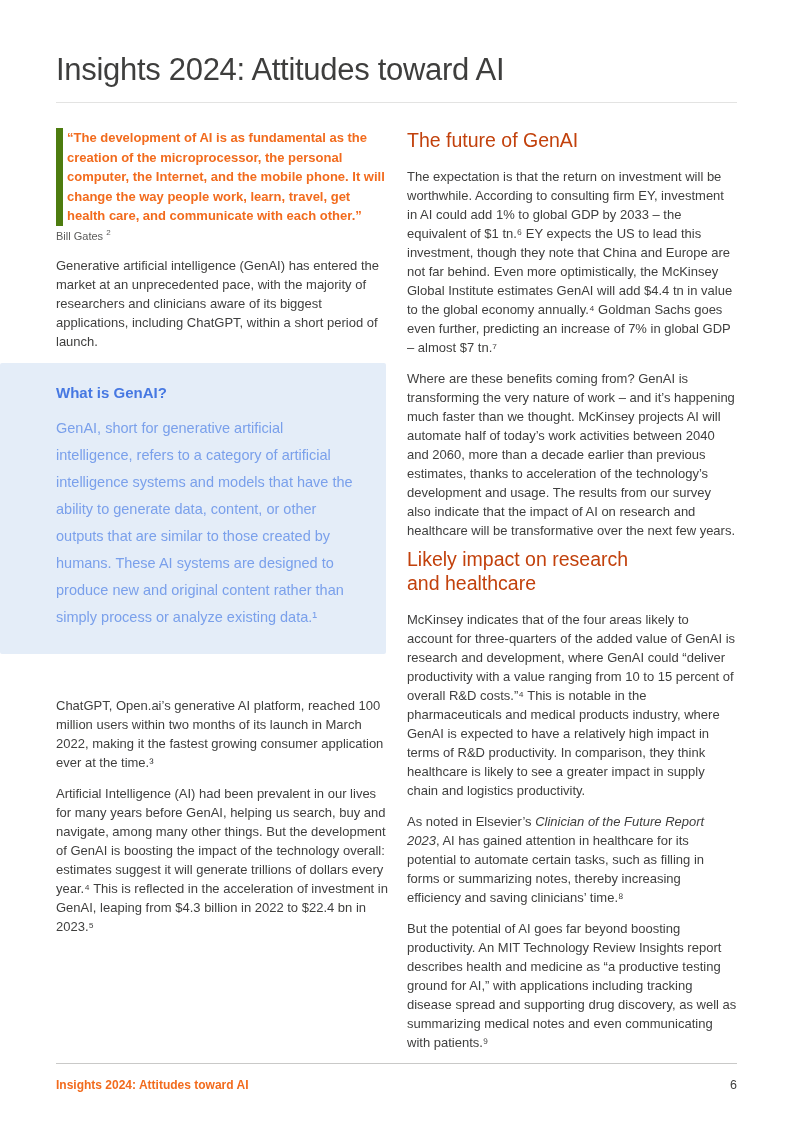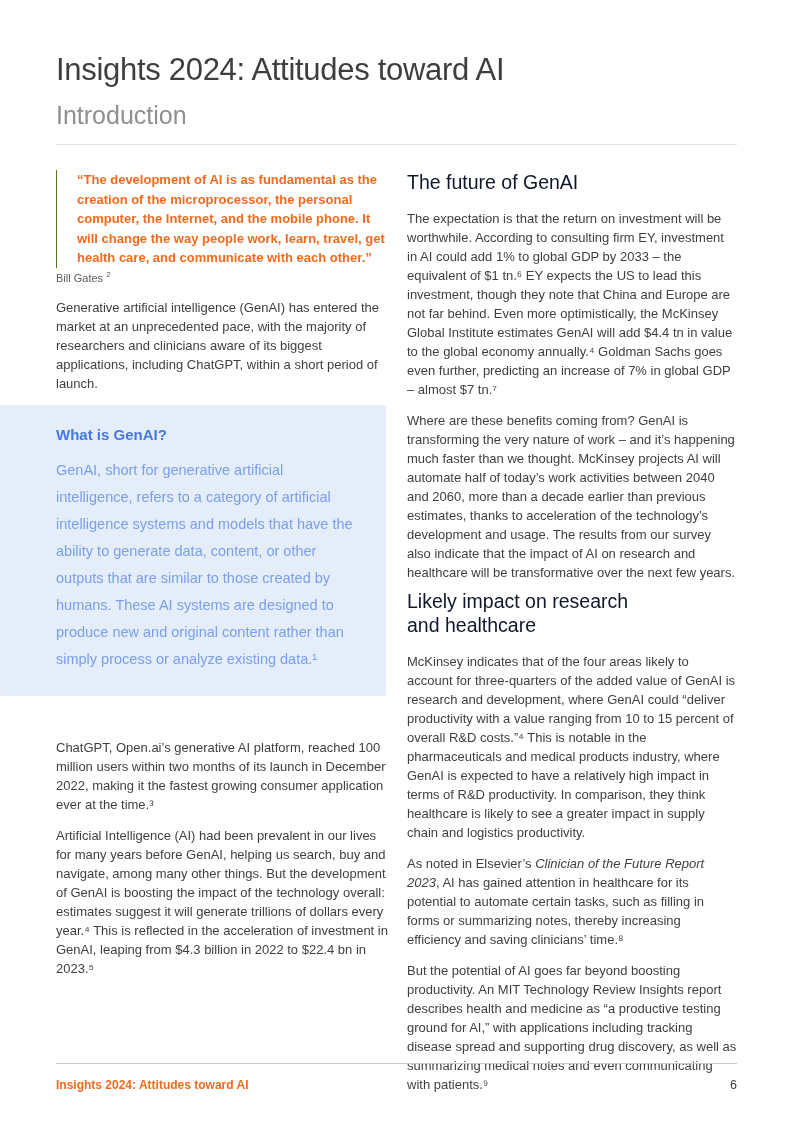--- a/index.html
+++ b/index.html
@@ -48,22 +48,22 @@
 
   .body-text {
     font-size: 13px;
     line-height: 19px;
     color: #3F3F3E;
   }
   .col-left p.body-text, .col-right p.body-text { margin-top: 12px; }
 
   
   .quote-block {
-    border-left: 1px solid #4d7c0f;
-    padding-left: 20px;
+    border-left: 7px solid #4d7c0f;
+    padding-left: 4px;
   }
   .quote-text {
     font-size: 13px;
     font-weight: bold;
     line-height: 19.5px;
     color: #F26B1D;
   }
   .quote-attribution {
     margin-top: 2px;
     text-align: left;
@@ -94,21 +94,21 @@
     color: #7AA0EB;
   }
 
   .after-callout { margin-top: 42px !important; }
 
   
   .section-heading {
     font-size: 19.5px;
     font-weight: 400;
     line-height: 24px;
-    color: #0f172a;
+    color: #c2410c;
     white-space: pre-line;
   }
   .section-heading.second { margin-top: 7px; }
   .heading-para { margin-top: 15px !important; }
   .italic { font-style: italic; }
 
   
   .footer {
     position: absolute;
     left: 56px;
@@ -132,21 +132,20 @@
   }
 </style>
 </head>
 <body>
 
 <div class="page">
   <div class="content">
 
     <div class="header">
       <div class="doc-title">Insights 2024: Attitudes toward AI</div>
-      <div class="doc-subtitle">Introduction</div>
       <hr class="header-rule">
     </div>
 
     <div class="columns">
 
       <div class="col-left">
 
         <div class="quote-block">
           <div class="quote-text">“The development of AI is as fundamental as the creation of the microprocessor, the personal computer, the Internet, and the mobile phone. It will change the way people work, learn, travel, get health care, and communicate with each other.”</div>
         </div>
@@ -155,21 +154,21 @@
           <sup>2</sup>
         </div>
 
         <p class="body-text intro-para">Generative artificial intelligence (GenAI) has entered the market at an unprecedented pace, with the majority of researchers and clinicians aware of its biggest applications, including ChatGPT, within a short period of launch.</p>
 
         <div class="callout">
           <div class="callout-title">What is GenAI?</div>
           <div class="callout-body">GenAI, short for generative artificial intelligence, refers to a category of artificial intelligence systems and models that have the ability to generate data, content, or other outputs that are similar to those created by humans. These AI systems are designed to produce new and original content rather than simply process or analyze existing data.¹</div>
         </div>
 
-        <p class="body-text after-callout">ChatGPT, Open.ai’s generative AI platform, reached 100 million users within two months of its launch in December 2022, making it the fastest growing consumer application ever at the time.³</p>
+        <p class="body-text after-callout">ChatGPT, Open.ai’s generative AI platform, reached 100 million users within two months of its launch in March 2022, making it the fastest growing consumer application ever at the time.³</p>
 
         <p class="body-text">Artificial Intelligence (AI) had been prevalent in our lives for many years before GenAI, helping us search, buy and navigate, among many other things. But the development of GenAI is boosting the impact of the technology overall: estimates suggest it will generate trillions of dollars every year.⁴ This is reflected in the acceleration of investment in GenAI, leaping from $4.3 billion in 2022 to $22.4 bn in 2023.⁵</p>
 
       </div>
 
       <div class="col-right">
 
         <h3 class="section-heading">The future of GenAI</h3>
 
         <p class="body-text heading-para">The expectation is that the return on investment will be worthwhile. According to consulting firm EY, investment in AI could add 1% to global GDP by 2033 – the equivalent of $1 tn.⁶ EY expects the US to lead this investment, though they note that China and Europe are not far behind. Even more optimistically, the McKinsey Global Institute estimates GenAI will add $4.4 tn in value to the global economy annually.⁴ Goldman Sachs goes even further, predicting an increase of 7% in global GDP – almost $7 tn.⁷</p>

